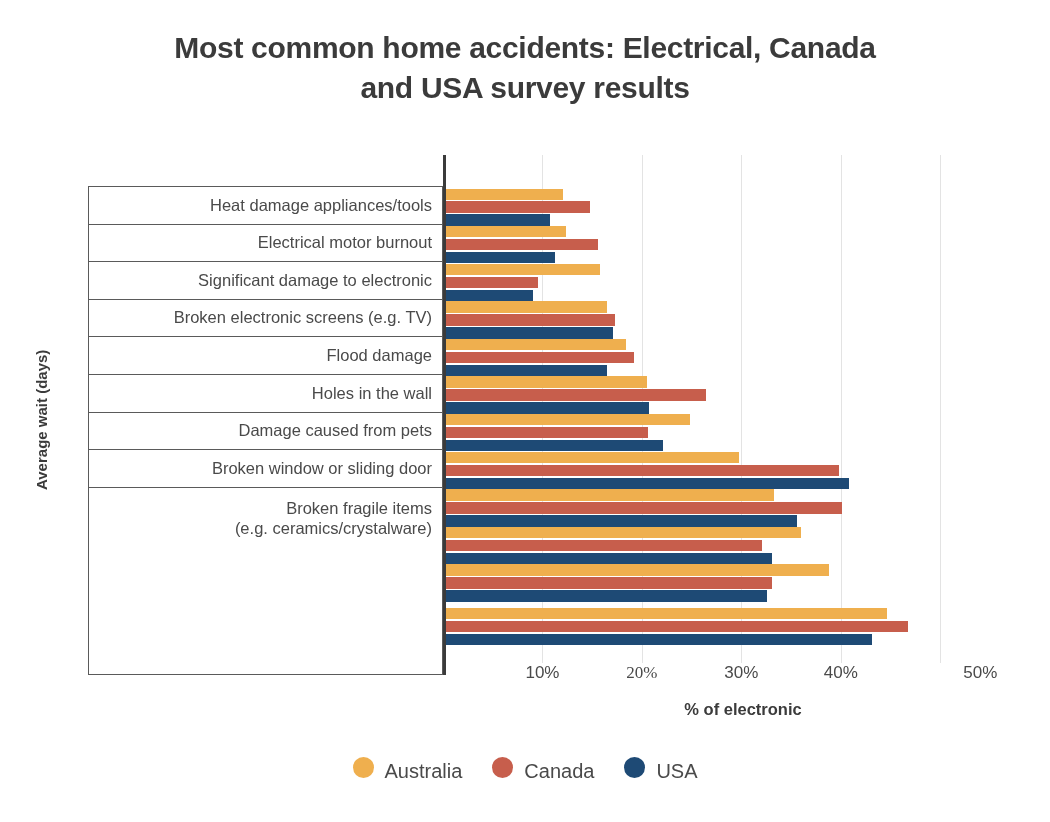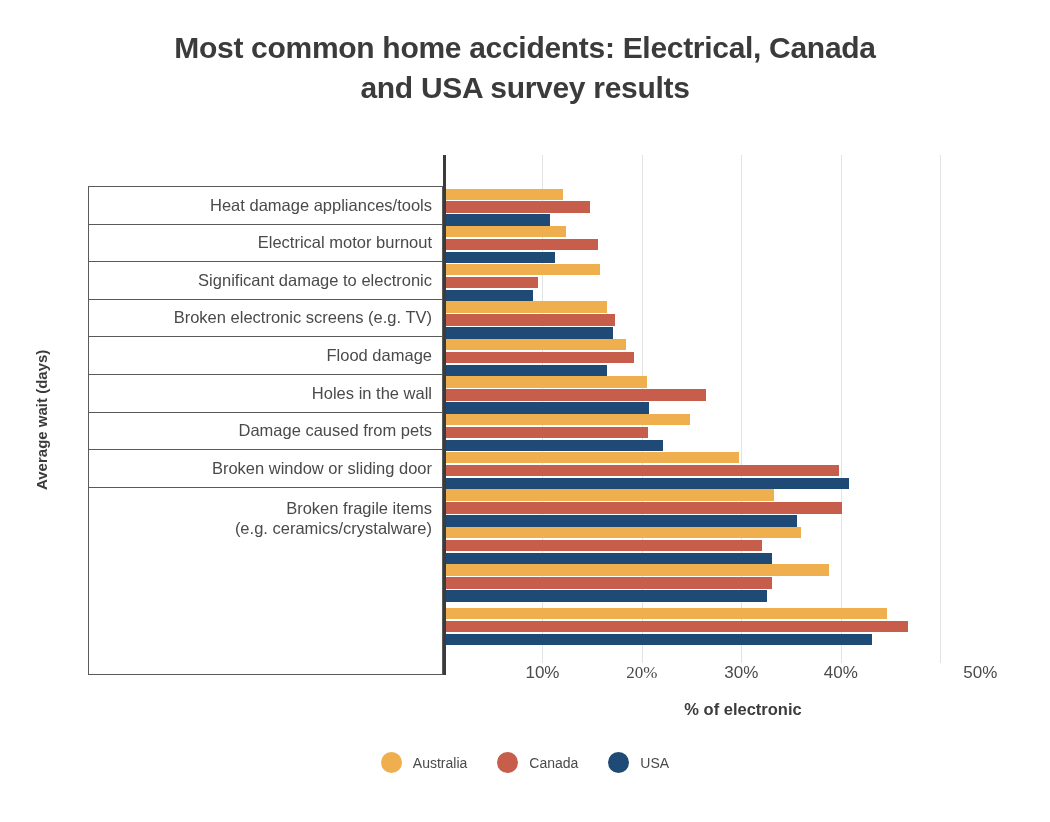--- a/index.html
+++ b/index.html
@@ -109,21 +109,21 @@
     position: absolute;
     left: 0; top: 752px; width: 1050px;
     display: flex; align-items: center; justify-content: center;
     gap: 30px;
   }
   .legend-item { display: flex; align-items: center; gap: 11px; }
   .legend-swatch {
     width: 21px; height: 21px; border-radius: 50%;
     display: block;
   }
-  .legend-label { font-size: 14px; color: #4a4a4a; }
+  .legend-label { font-size: 20px; color: #4a4a4a; margin-top: 8px; }
 </style>
 </head>
 <body>
 
 <div id="root">
 
   <div class="chart-title">
     <span class="t-line">Most common home accidents: Electrical, Canada</span>
     <span class="t-line">and USA survey results</span>
   </div>

